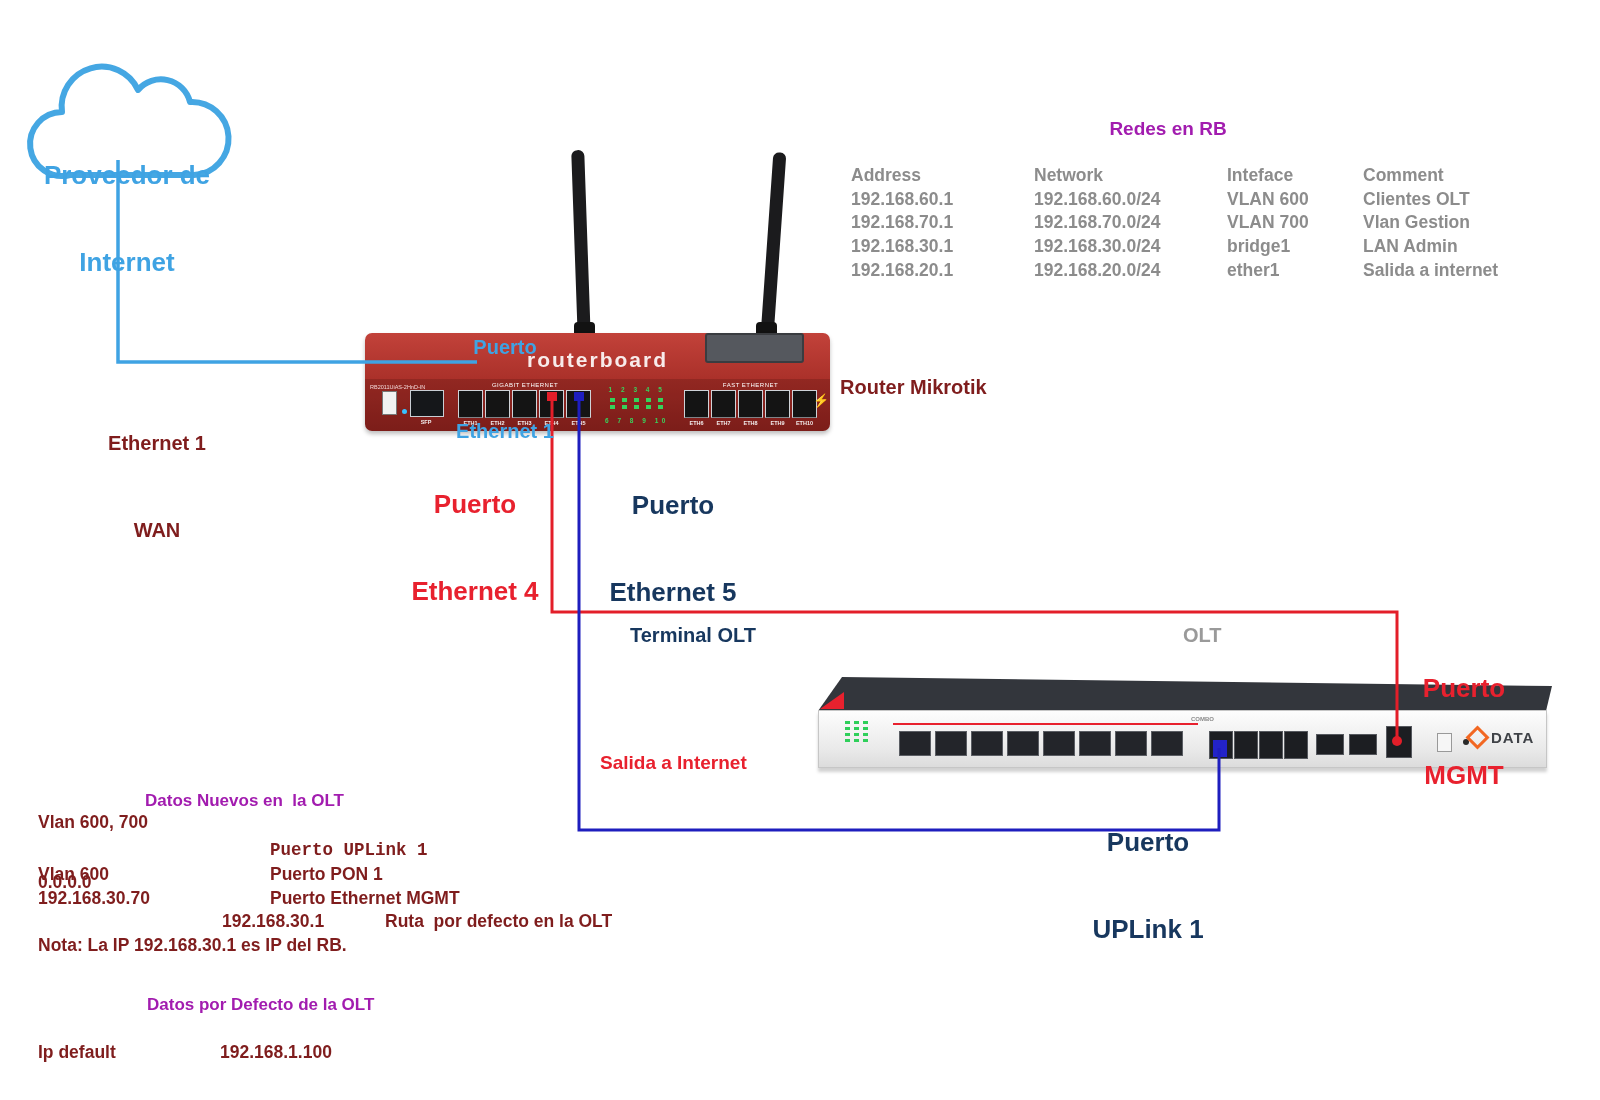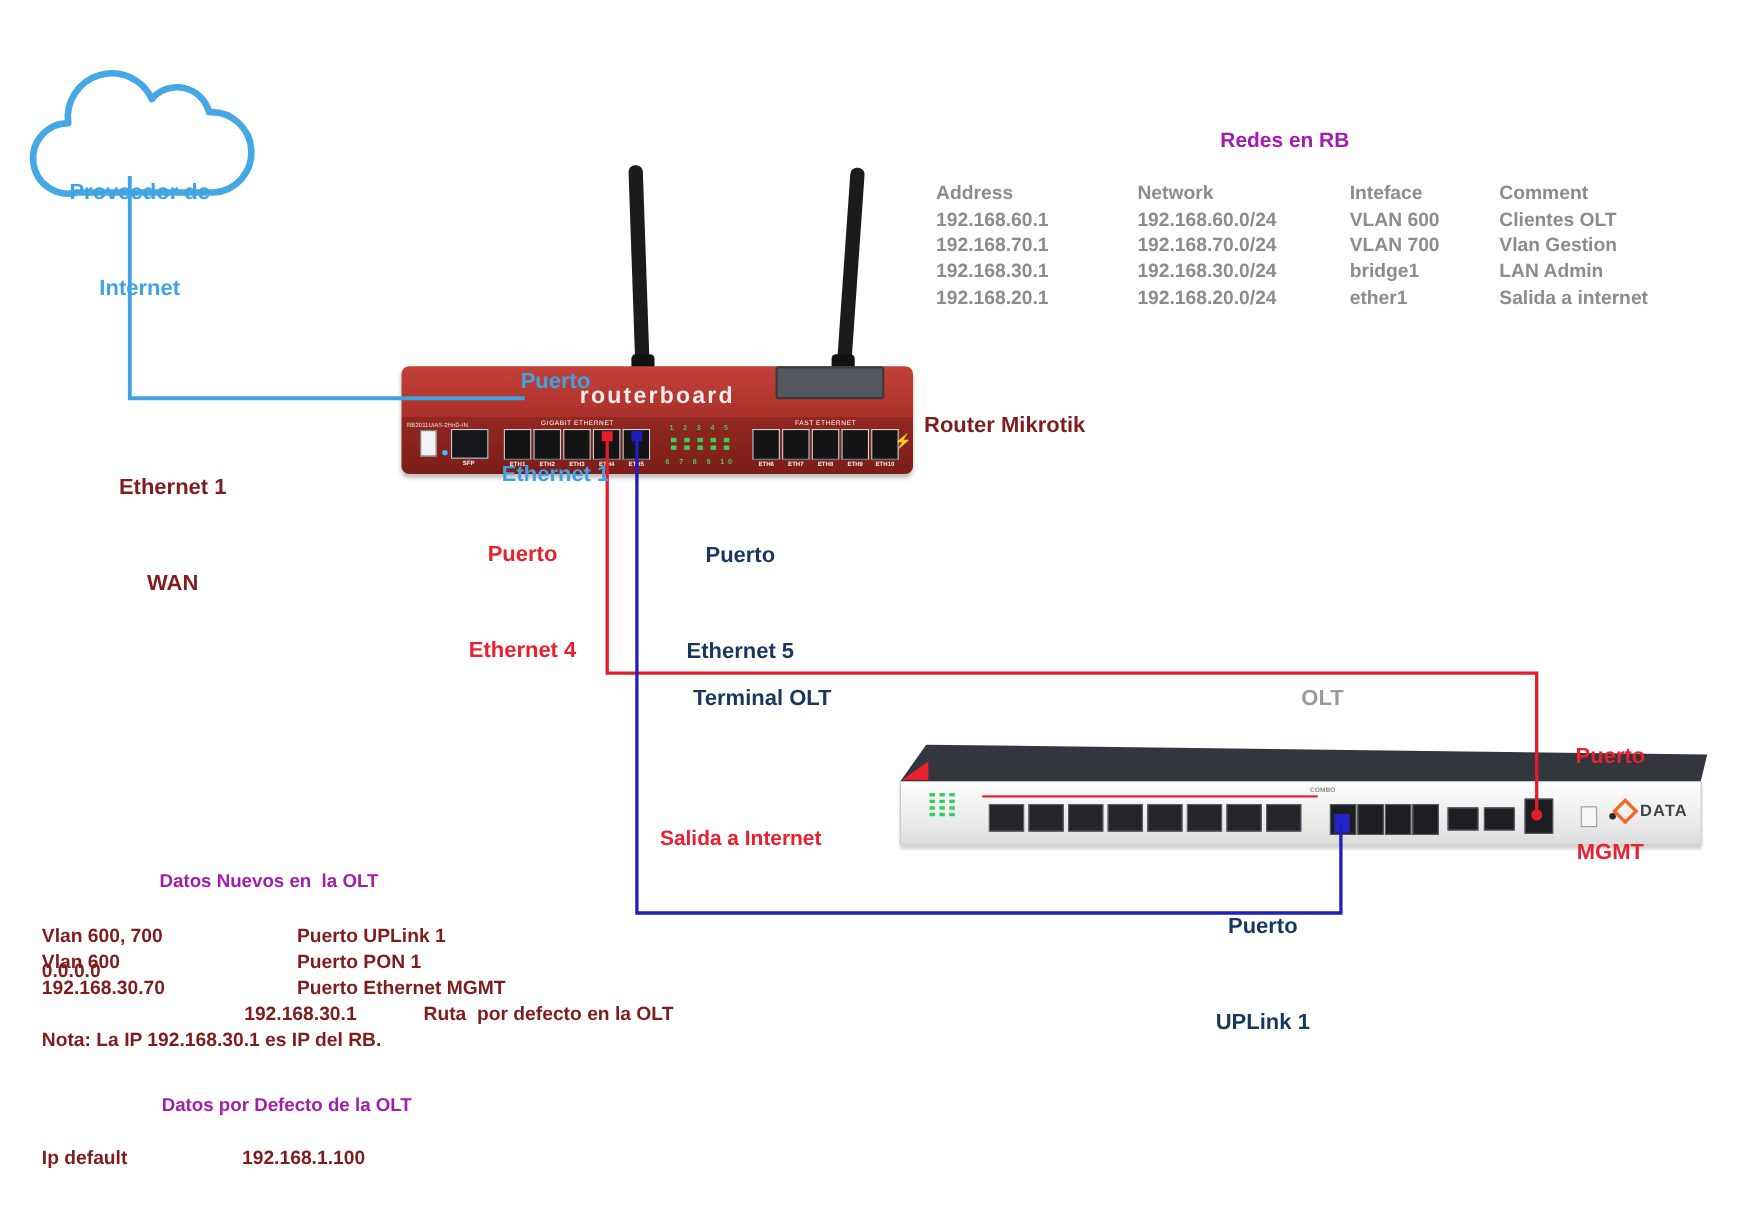--- a/index.html
+++ b/index.html
@@ -5,21 +5,21 @@
   html,body{margin:0;padding:0;background:#fff;}
   #canvas{position:relative;width:1600px;height:1100px;background:#fff;
           font-family:"Liberation Sans",sans-serif;overflow:hidden;}
   svg.layer{position:absolute;left:0;top:0;pointer-events:none;}
   #bg{z-index:0;} #wires{z-index:3;}
   .dev{position:absolute;z-index:1;}
   .lbl{position:absolute;font-weight:bold;white-space:pre;z-index:4;}
   .ctr{text-align:center;transform:translateX(-50%);}
   .c-blue{color:#3FA3E3;} .c-red{color:#E8212E;} .c-navy{color:#17375E;}
   .c-gray{color:#7f1d1d;} .c-gray2{color:#9A9A9A;} .c-dark{color:#a21caf;}
-  .f19{font-size:19px;} .f20{font-size:20px;} .f21{font-size:20px;line-height:29px;}
+  .f19{font-size:19px;} .f20{font-size:20px;} .f21{font-size:26px;line-height:29px;}
   .f18{font-size:17px;} .f17{font-size:17.5px;}
   .lh28{line-height:28px;} .lh29{line-height:29px;}
 
   
   #router{left:365px;top:333px;width:465px;height:98px;border-radius:7px;
     background:linear-gradient(180deg,#c2423a 0%,#ab312a 46%,#8f241f 100%);
     box-shadow:0 3px 4px rgba(0,0,0,.25);}
   #router .lcd{position:absolute;left:340px;top:0;width:95px;height:26px;background:#55585e;border:2px solid #3a3c40;border-radius:3px;}
   #router .brand{position:absolute;left:50%;top:15px;transform:translateX(-50%);
     color:rgba(255,255,255,.9);font-weight:bold;font-size:21px;letter-spacing:2px;}
@@ -238,22 +238,22 @@
     <div>bridge1</div>
     <div>LAN Admin</div>
 
     <div>192.168.20.1</div>
     <div>192.168.20.0/24</div>
     <div>ether1</div>
     <div>Salida a internet</div>
   </div>
 
   <div class="lbl c-dark f18" style="left:145px;top:791px;">Datos Nuevos en  la OLT</div>
-  <div class="lbl c-gray f17" style="left:38px;top:840px;">Vlan 600, 700</div>
-  <div class="lbl c-gray f17" style="left:270px;top:840px;">Puerto UPLink 1</div>
+  <div class="lbl c-gray f17" style="left:38px;top:812px;">Vlan 600, 700</div>
+  <div class="lbl c-gray f17" style="left:270px;top:840px;font-family:Liberation Mono, monospace;">Puerto UPLink 1</div>
   <div class="lbl c-gray f17" style="left:38px;top:864px;">Vlan 600</div>
   <div class="lbl c-gray f17" style="left:270px;top:864px;">Puerto PON 1</div>
   <div class="lbl c-gray f17" style="left:38px;top:888px;">192.168.30.70</div>
   <div class="lbl c-gray f17" style="left:270px;top:888px;">Puerto Ethernet MGMT</div>
   <div class="lbl c-gray f17" style="left:38px;top:872px;">0.0.0.0</div>
   <div class="lbl c-gray f17" style="left:222px;top:911px;">192.168.30.1</div>
   <div class="lbl c-gray f17" style="left:385px;top:911px;">Ruta  por defecto en la OLT</div>
   <div class="lbl c-gray f17" style="left:38px;top:935px;">Nota: La IP 192.168.30.1 es IP del RB.</div>
 
   <div class="lbl c-dark f18" style="left:147px;top:995px;text-align:center;">Datos por Defecto de la OLT</div>

